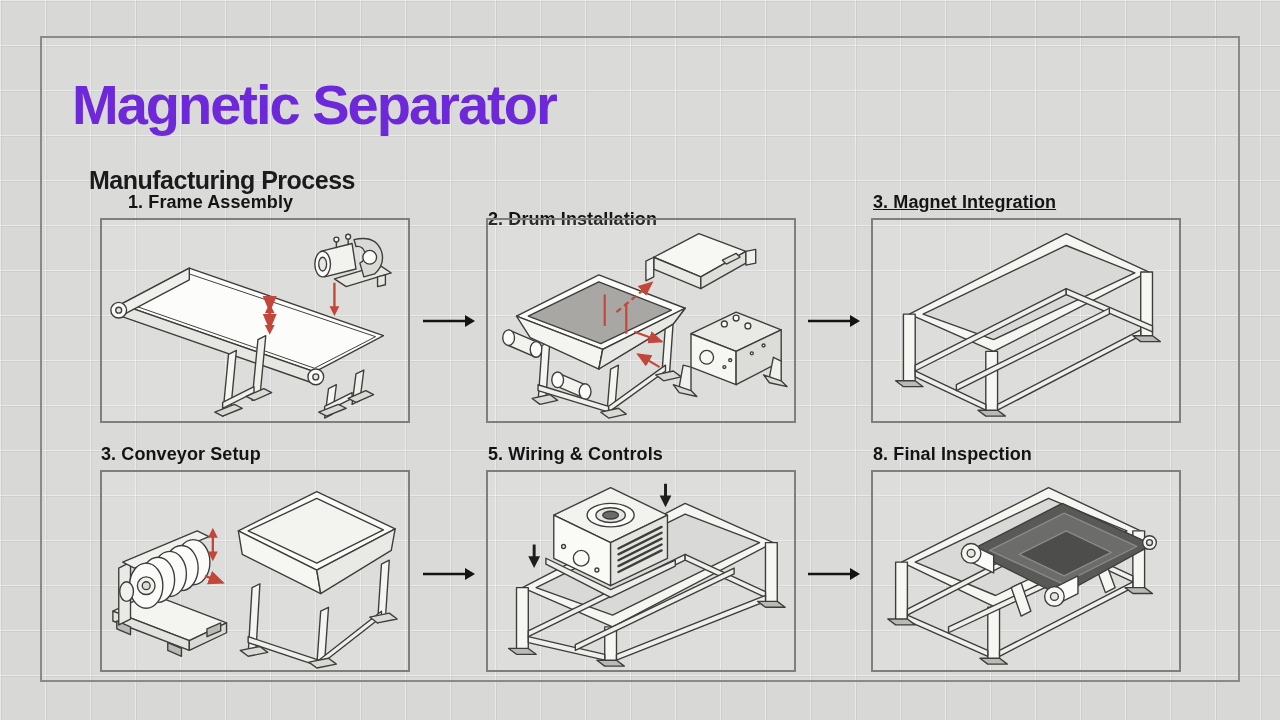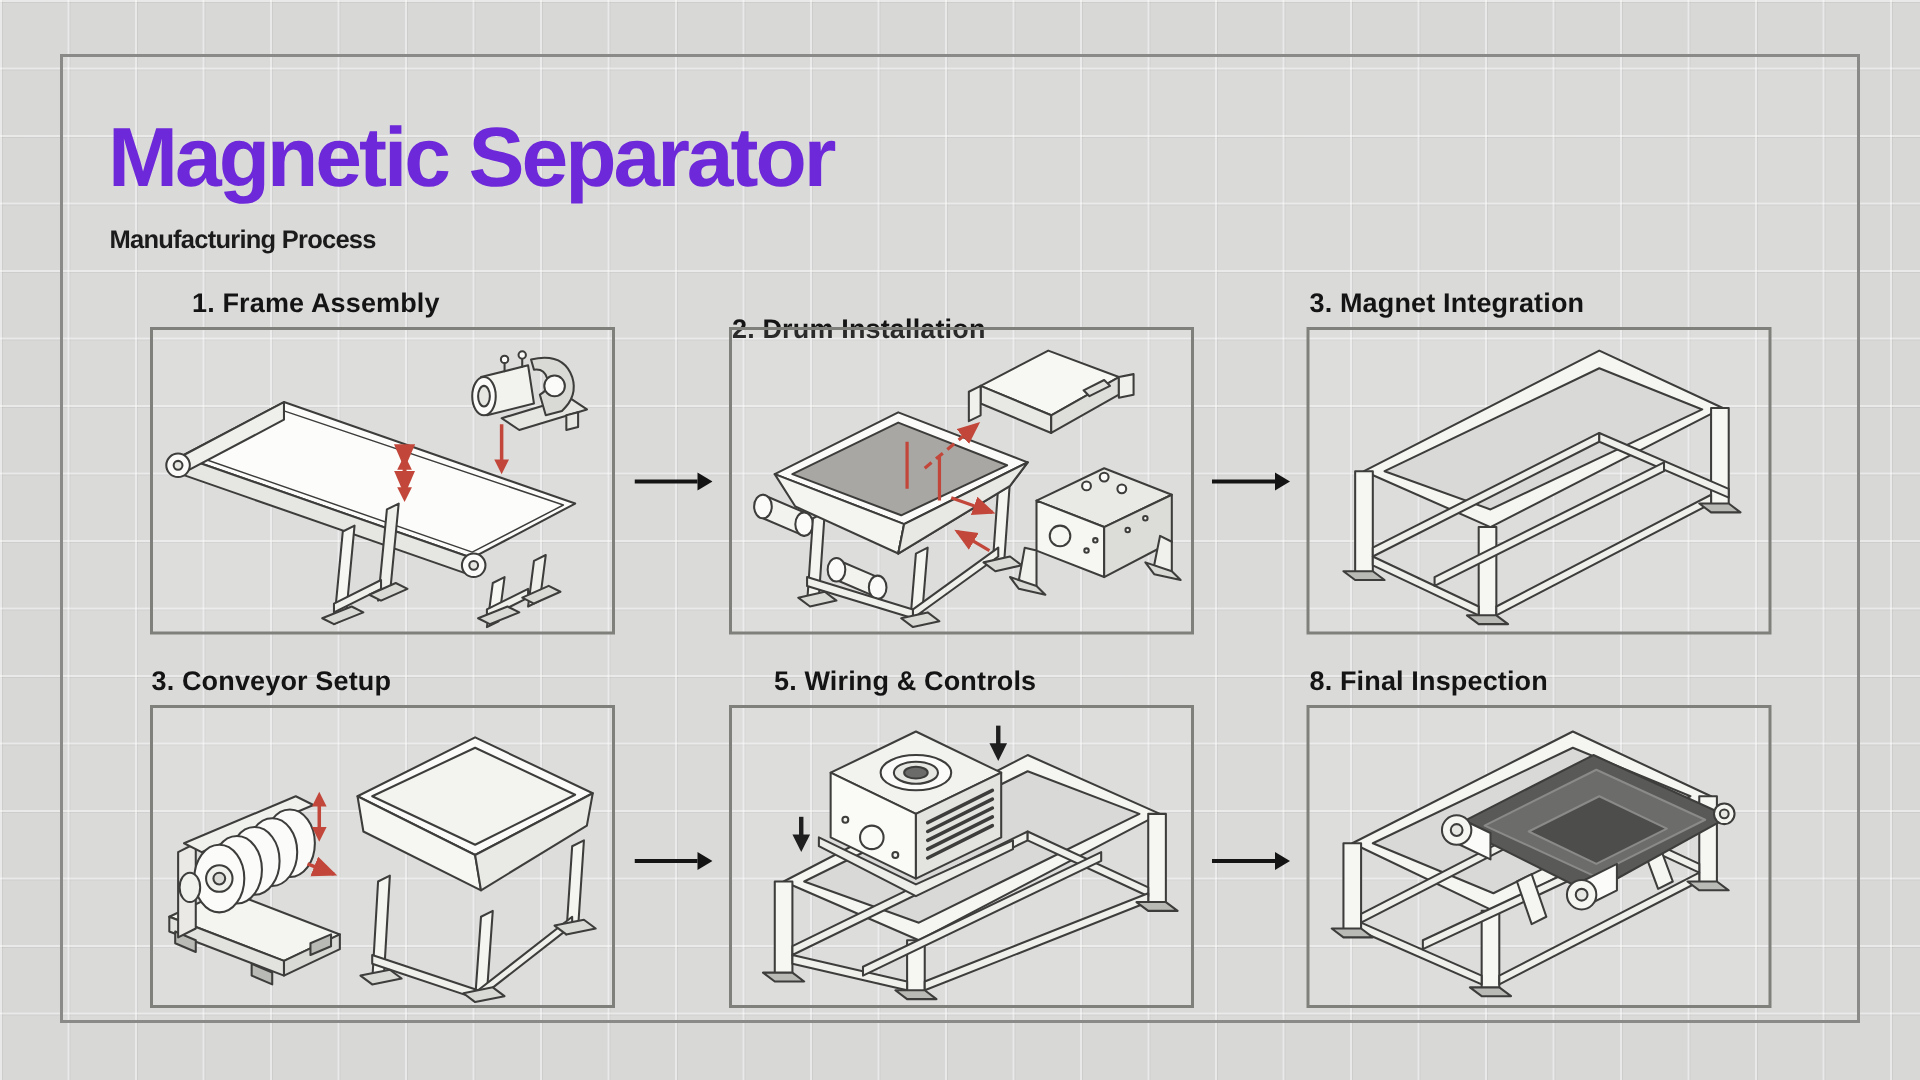--- a/index.html
+++ b/index.html
@@ -16,35 +16,35 @@
   }
   .outer-frame{
     position:absolute;left:40px;top:36px;width:1196px;height:642px;
     border:2px solid #8a8b89;background:rgba(255,255,255,0.06);
   }
   .title{
     position:absolute;left:72px;top:76px;margin:0;
     font-size:56px;font-weight:700;letter-spacing:-2px;color:#6d28d9;line-height:1.05;
   }
   .subtitle{
-    position:absolute;left:73px;top:150px;margin:0;
-    font-size:17px;font-weight:700;letter-spacing:-0.5px;color:#1b1b1b;
+    position:absolute;left:73px;top:150px;margin:16px;
+    font-size:25px;font-weight:700;letter-spacing:-0.5px;color:#1b1b1b;
   }
   .step-label{
     position:absolute;margin:0;font-size:18px;font-weight:600;color:#141414;letter-spacing:0.1px;
   }
   .panel{
     position:absolute;width:310px;border:2px solid #7f807b;box-sizing:border-box;
     background:rgba(255,255,255,0.10);
   }
   .panel svg{display:block;width:100%;height:100%;}
   .flow-arrow{position:absolute;width:52px;height:16px;}
   
-  #lbl1{left:101px;top:192px;margin-left:27px;} #lbl2{left:488px;top:192px;margin-top:17px;} #lbl3{left:873px;top:192px;}
-  #lbl4{left:101px;top:444px;} #lbl5{left:488px;top:444px;margin-left:28px;} #lbl6{left:873px;top:444px;}
+  #lbl1{left:101px;top:192px;margin-left:27px;} #lbl2{left:488px;top:192px;margin-top:17px;} #lbl3{left:873px;top:192px;text-decoration:underline;}
+  #lbl4{left:101px;top:444px;} #lbl5{left:488px;top:444px;} #lbl6{left:873px;top:444px;}
   #pan1{left:100px;top:218px;height:205px;}
   #pan2{left:486px;top:218px;height:205px;}
   #pan3{left:871px;top:218px;height:205px;}
   #pan4{left:100px;top:470px;height:202px;}
   #pan5{left:486px;top:470px;height:202px;}
   #pan6{left:871px;top:470px;height:202px;}
   #arr1{left:423px;top:313px;} #arr2{left:808px;top:313px;}
   #arr3{left:423px;top:566px;} #arr4{left:808px;top:566px;}
   .lineart{stroke:#3d3d3b;stroke-width:1.4;stroke-linejoin:round;stroke-linecap:round;}
 </style>

